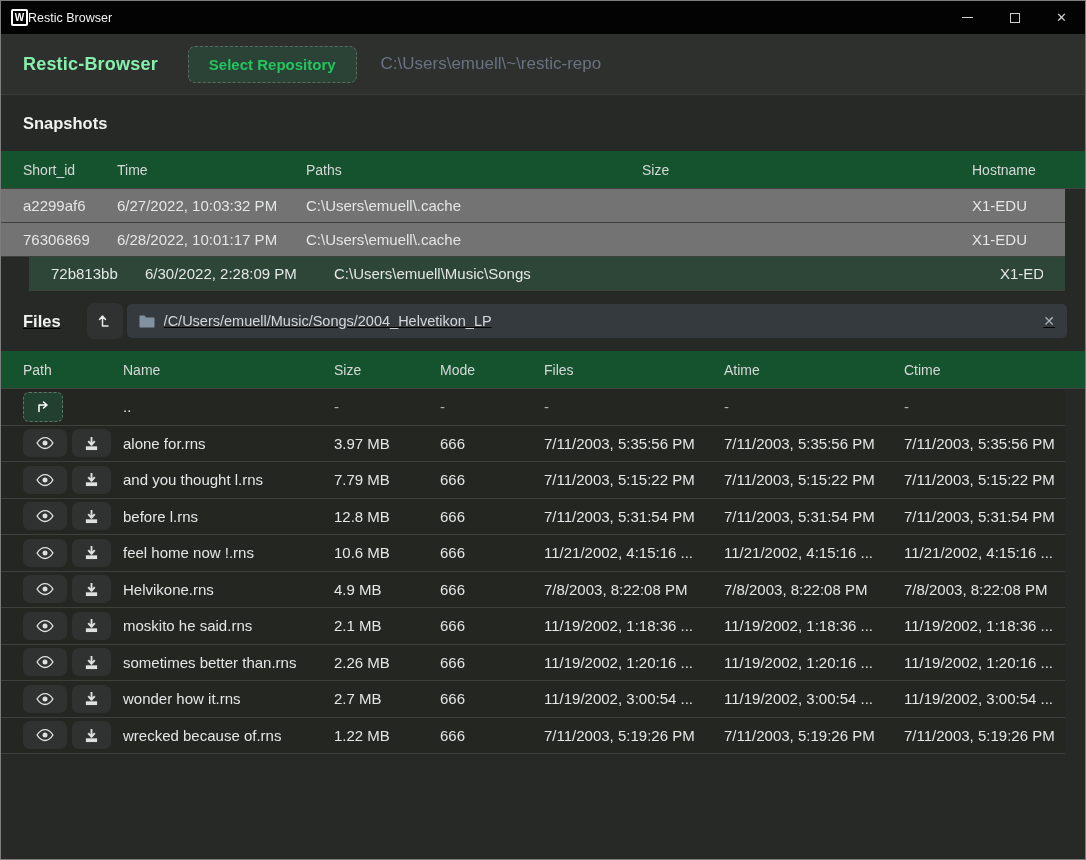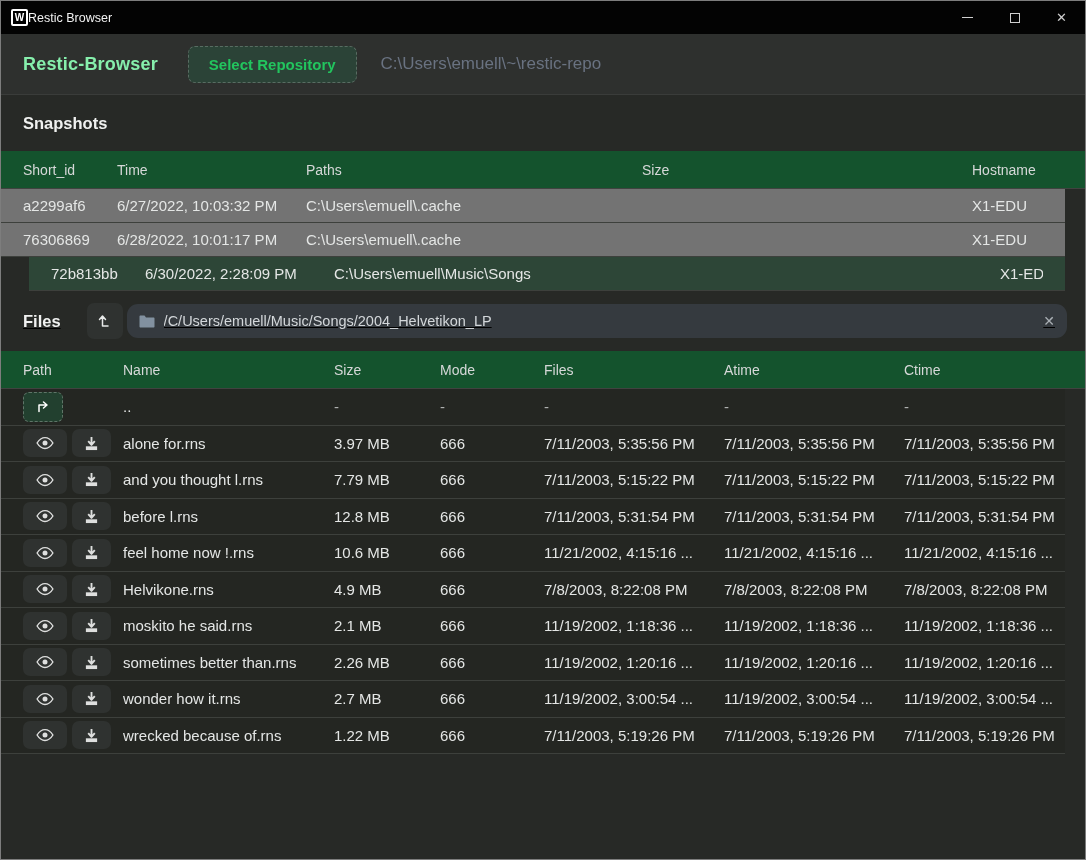--- a/index.html
+++ b/index.html
@@ -37,21 +37,21 @@
   .snap-row{height:34px;border-bottom:1px solid #3d403c;background:#737373;cursor:default;}
   .snap-row.selected{background:#2d4637;margin-left:28px;}
   .frow{height:36.5px;border-bottom:1px solid #3d403c;background:#242622;}
   .dash{color:#aeb1b0;}
 
   
   .files-bar{height:60px;display:flex;align-items:center;padding:0 18px 0 22px;background:#272926;text-decoration:underline;}
   .files-bar .section-title{margin-right:26px;}
   .uplevel-btn{width:36px;height:36px;border-radius:7px;background:#2f3230;border:none;color:#e8eae9;
     display:flex;align-items:center;justify-content:center;cursor:pointer;flex:0 0 auto;}
-  .path-bar{flex:1;height:34px;margin-left:4px;background:#353a3f;border-radius:11px;display:flex;align-items:center;
+  .path-bar{flex:1;height:34px;margin-left:4px;background:#353a3f;border-radius:5px;display:flex;align-items:center;
     padding:0 12px;color:#d3d7da;}
   .folder-icon{color:#8291a0;display:flex;margin-right:9px;flex:0 0 auto;}
   .path-text{font-size:14.5px;white-space:nowrap;overflow:hidden;flex:1;}
   .clear-x{color:#aab0b5;font-size:14px;margin-left:10px;cursor:pointer;flex:0 0 auto;}
 
   
   .cell-actions{display:flex;gap:5px;}
   .icon-btn{width:44px;height:28px;border-radius:7px;background:#2f3230;border:none;color:#dedfde;
     display:flex;align-items:center;justify-content:center;cursor:pointer;padding:0;}
   .icon-btn.dl{width:39px;}

